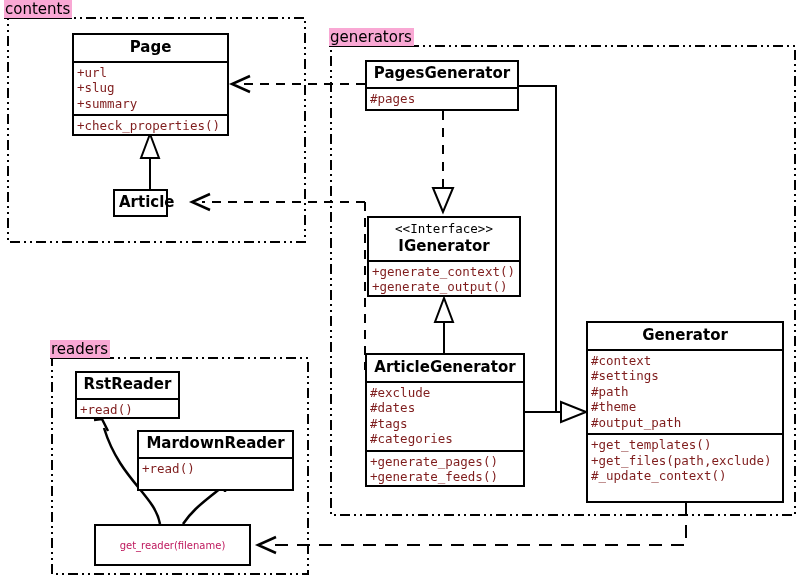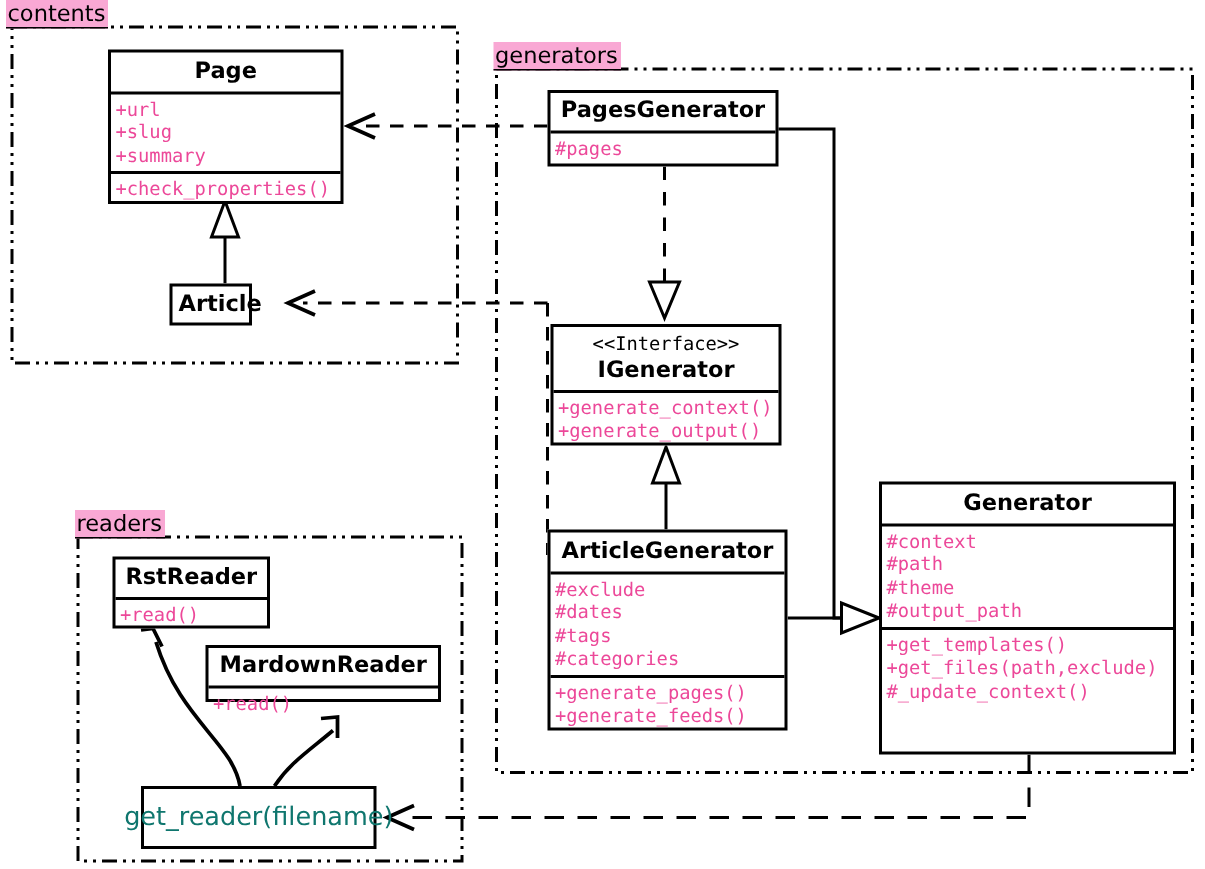--- a/index.html
+++ b/index.html
@@ -55,32 +55,32 @@
     padding-bottom: 1px;
   }
   .uml-members {
     padding: 2px 3px 3px 3px;
   }
   .uml-member {
     font-family: "DejaVu Sans Mono", monospace;
     font-size: 12.5px;
     line-height: 15.5px;
     white-space: nowrap;
-    color: #ec4899;
+    color: #7f1d1d;
   }
   .plain-box {
     position: absolute;
     background: #ffffff;
     border: 2px solid #000000;
     box-sizing: border-box;
     display: flex;
     align-items: center;
     justify-content: center;
-    font-size: 17px;
-    color: #0f766e;
+    font-size: 10px;
+    color: #be185d;
     z-index: 5;
   }
   .pkg-label {
     position: absolute;
     font-size: 15px;
     color: #000;
     background: #f9a8d4;
     padding: 0 2px 0 1px;
     border-bottom: 1.5px solid #000;
     z-index: 6;
@@ -180,39 +180,40 @@
     <div class="uml-compart uml-members">
       <div class="uml-member">+generate_pages()</div>
       <div class="uml-member">+generate_feeds()</div>
     </div>
   </div>
 
   <div class="uml-box" style="left:586px; top:321px; width:198px; height:182px;">
     <div class="uml-compart uml-title" style="padding-top:3px;">Generator</div>
     <div class="uml-compart uml-members">
       <div class="uml-member">#context</div>
+      <div class="uml-member">#settings</div>
       <div class="uml-member">#path</div>
       <div class="uml-member">#theme</div>
       <div class="uml-member">#output_path</div>
     </div>
     <div class="uml-compart uml-members">
       <div class="uml-member">+get_templates()</div>
       <div class="uml-member">+get_files(path,exclude)</div>
       <div class="uml-member">#_update_context()</div>
     </div>
   </div>
 
   <div class="uml-box" style="left:75px; top:371px; width:105px; height:48px;">
     <div class="uml-compart uml-title" style="padding-top:2px;">RstReader</div>
     <div class="uml-compart uml-members">
       <div class="uml-member">+read()</div>
     </div>
   </div>
 
-  <div class="uml-box" style="left:137px; top:430px; width:157px; height:38px;">
+  <div class="uml-box" style="left:137px; top:430px; width:157px; height:61px;">
     <div class="uml-compart uml-title" style="padding-top:2px;">MardownReader</div>
     <div class="uml-compart uml-members">
       <div class="uml-member">+read()</div>
     </div>
   </div>
 
   <div class="plain-box" style="left:94px; top:524px; width:157px; height:42px;">
     <span>get_reader(filename)</span>
   </div>
 

